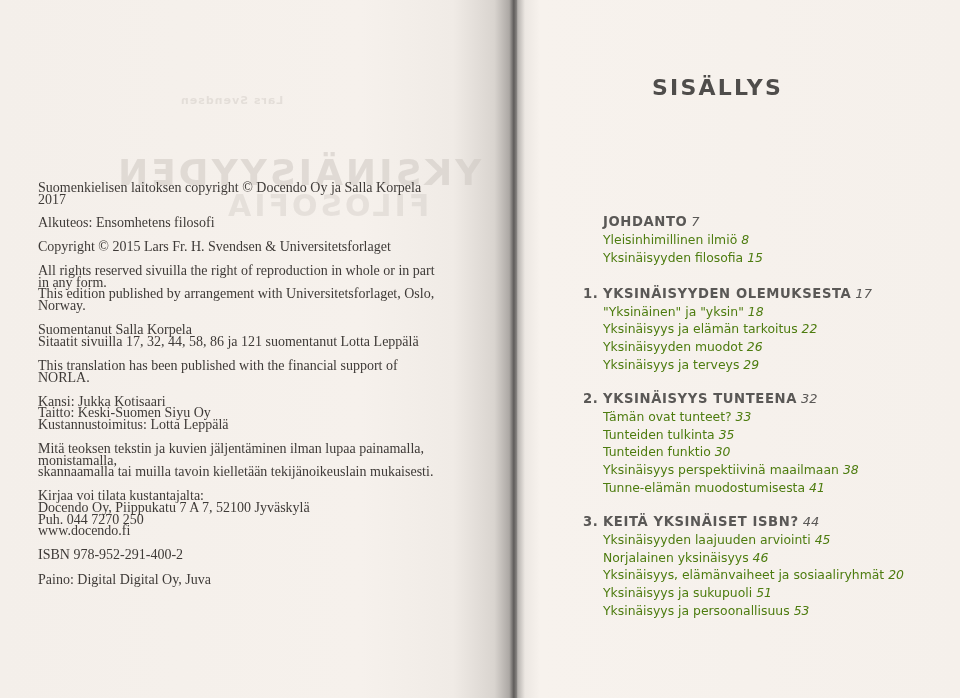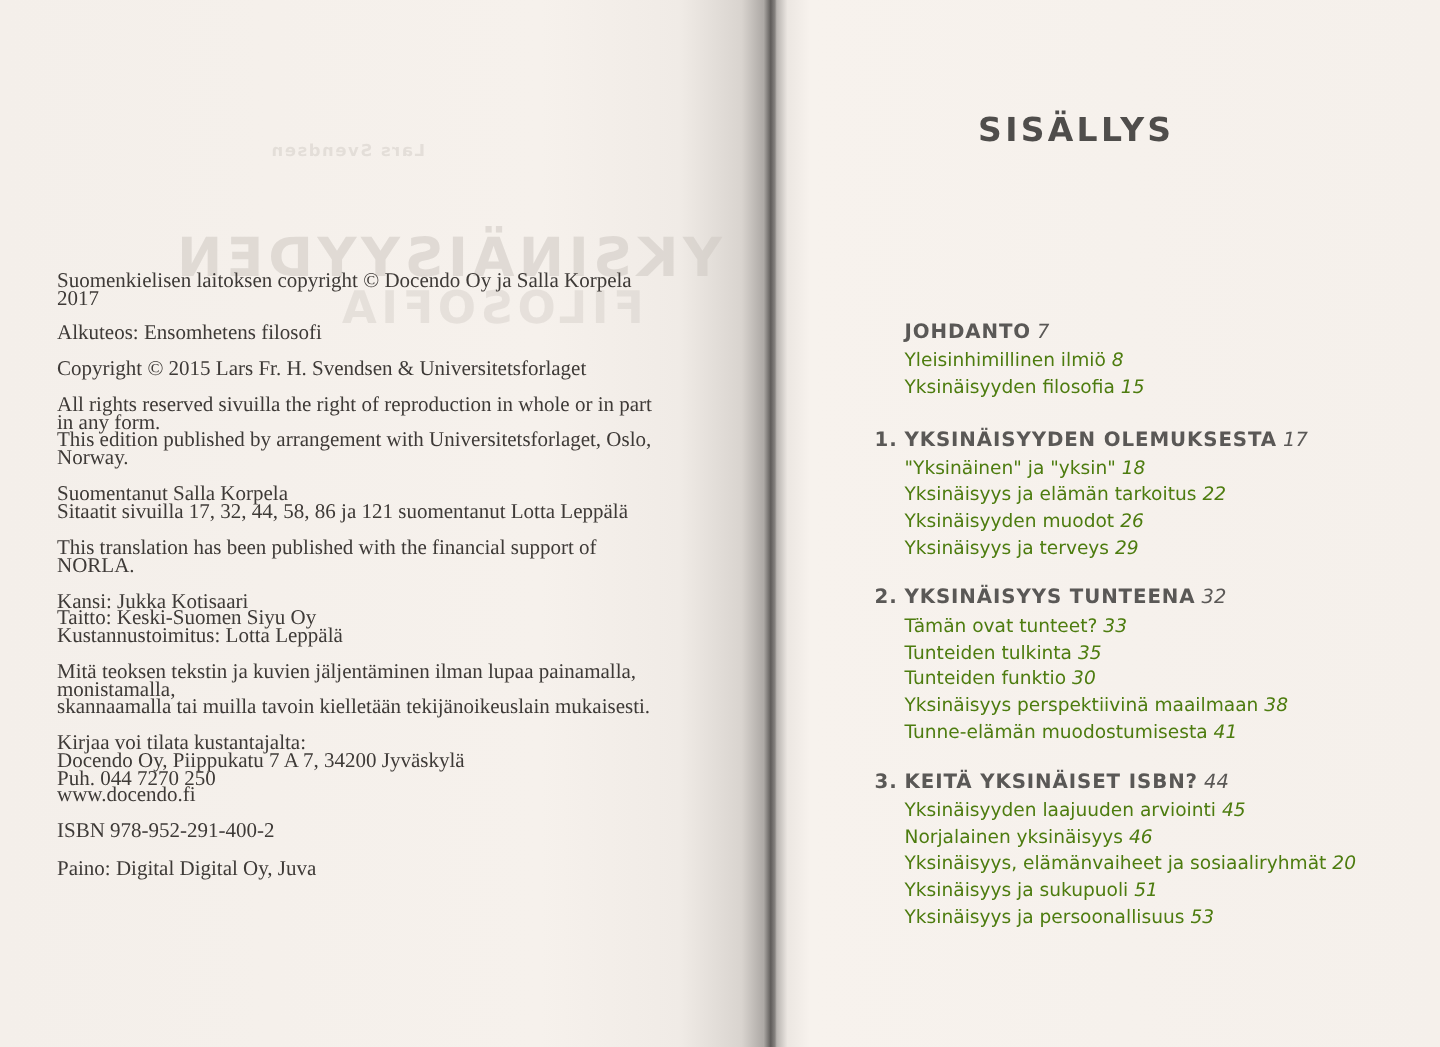--- a/index.html
+++ b/index.html
@@ -97,21 +97,21 @@
         <p>Kansi: Jukka Kotisaari</p>
         <p>Taitto: Keski-Suomen Siyu Oy</p>
         <p>Kustannustoimitus: Lotta Leppälä</p>
       </div>
       <div class="blk gap">
         <p>Mitä teoksen tekstin ja kuvien jäljentäminen ilman lupaa painamalla, monistamalla,</p>
         <p>skannaamalla tai muilla tavoin kielletään tekijänoikeuslain mukaisesti.</p>
       </div>
       <div class="blk gap">
         <p>Kirjaa voi tilata kustantajalta:</p>
-        <p>Docendo Oy, Piippukatu 7 A 7, 34200 Jyväskylä</p>
+        <p>Docendo Oy, Piippukatu 7 A 7, 52100 Jyväskylä</p>
         <p>Puh. 044 7270 250</p>
         <p>www.docendo.fi</p>
       </div>
       <div class="blk gap">
         <p>ISBN 978-952-291-400-2</p>
       </div>
       <div class="blk">
         <p>Paino: Digital Digital Oy, Juva</p>
       </div>
     </div>

